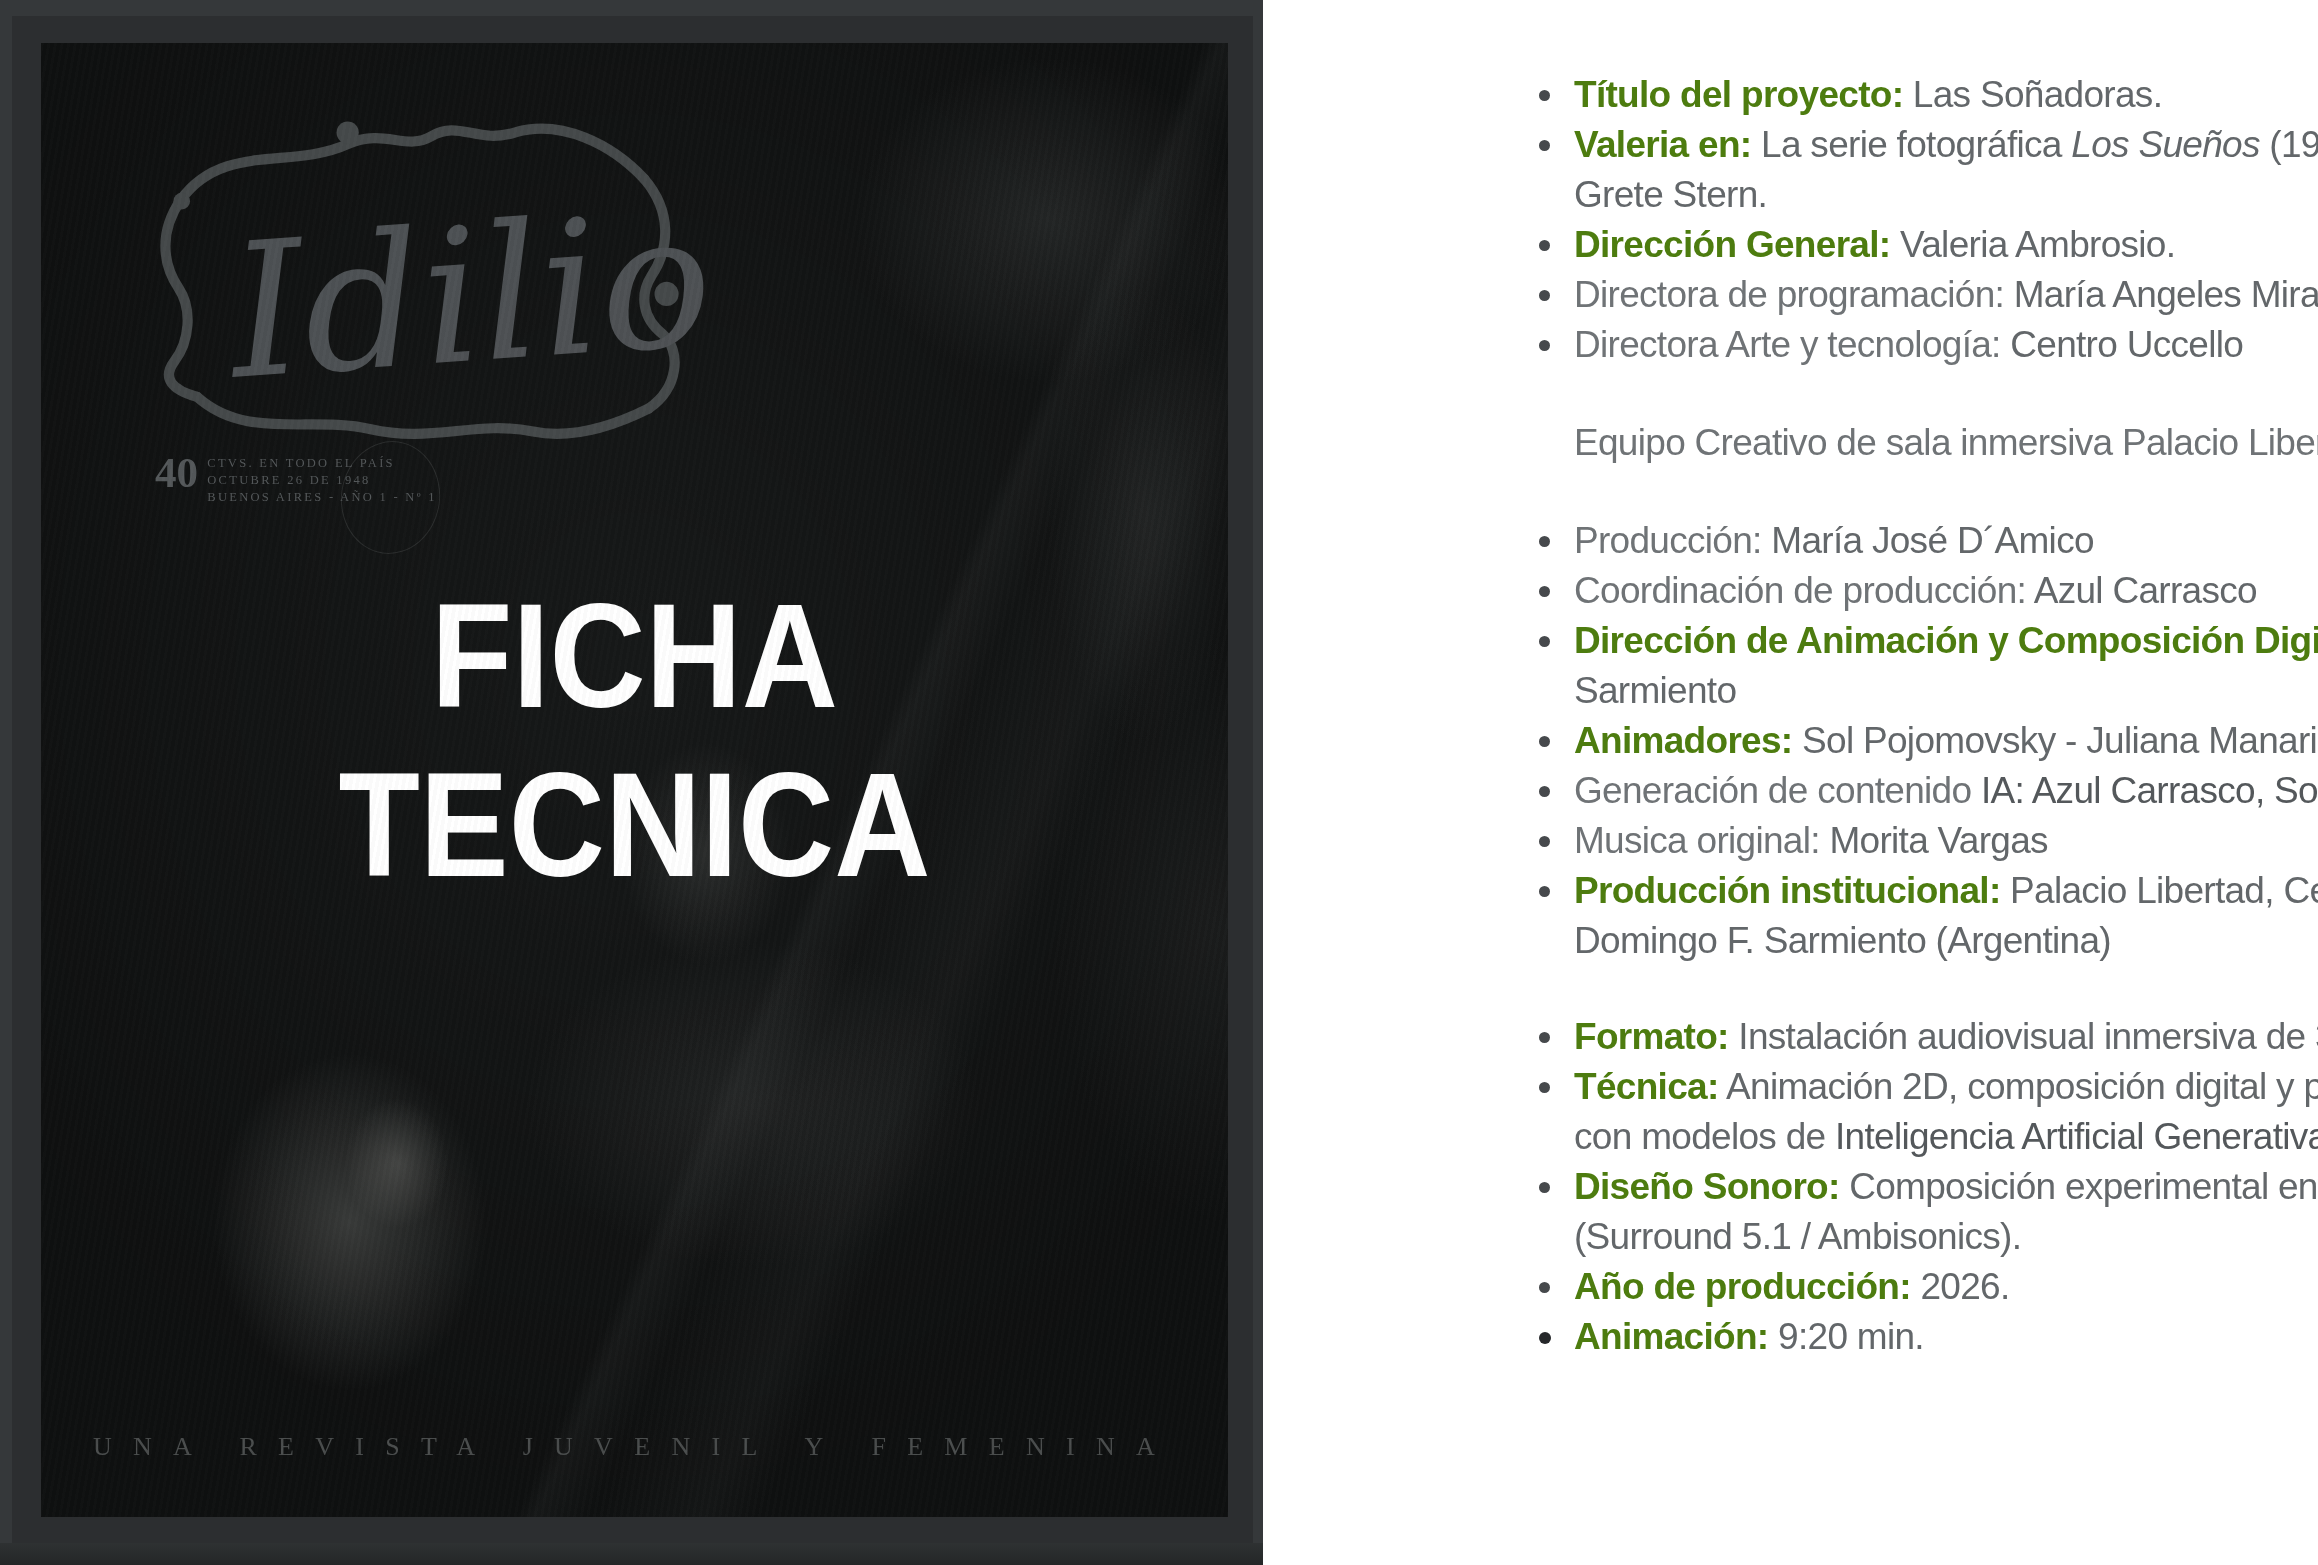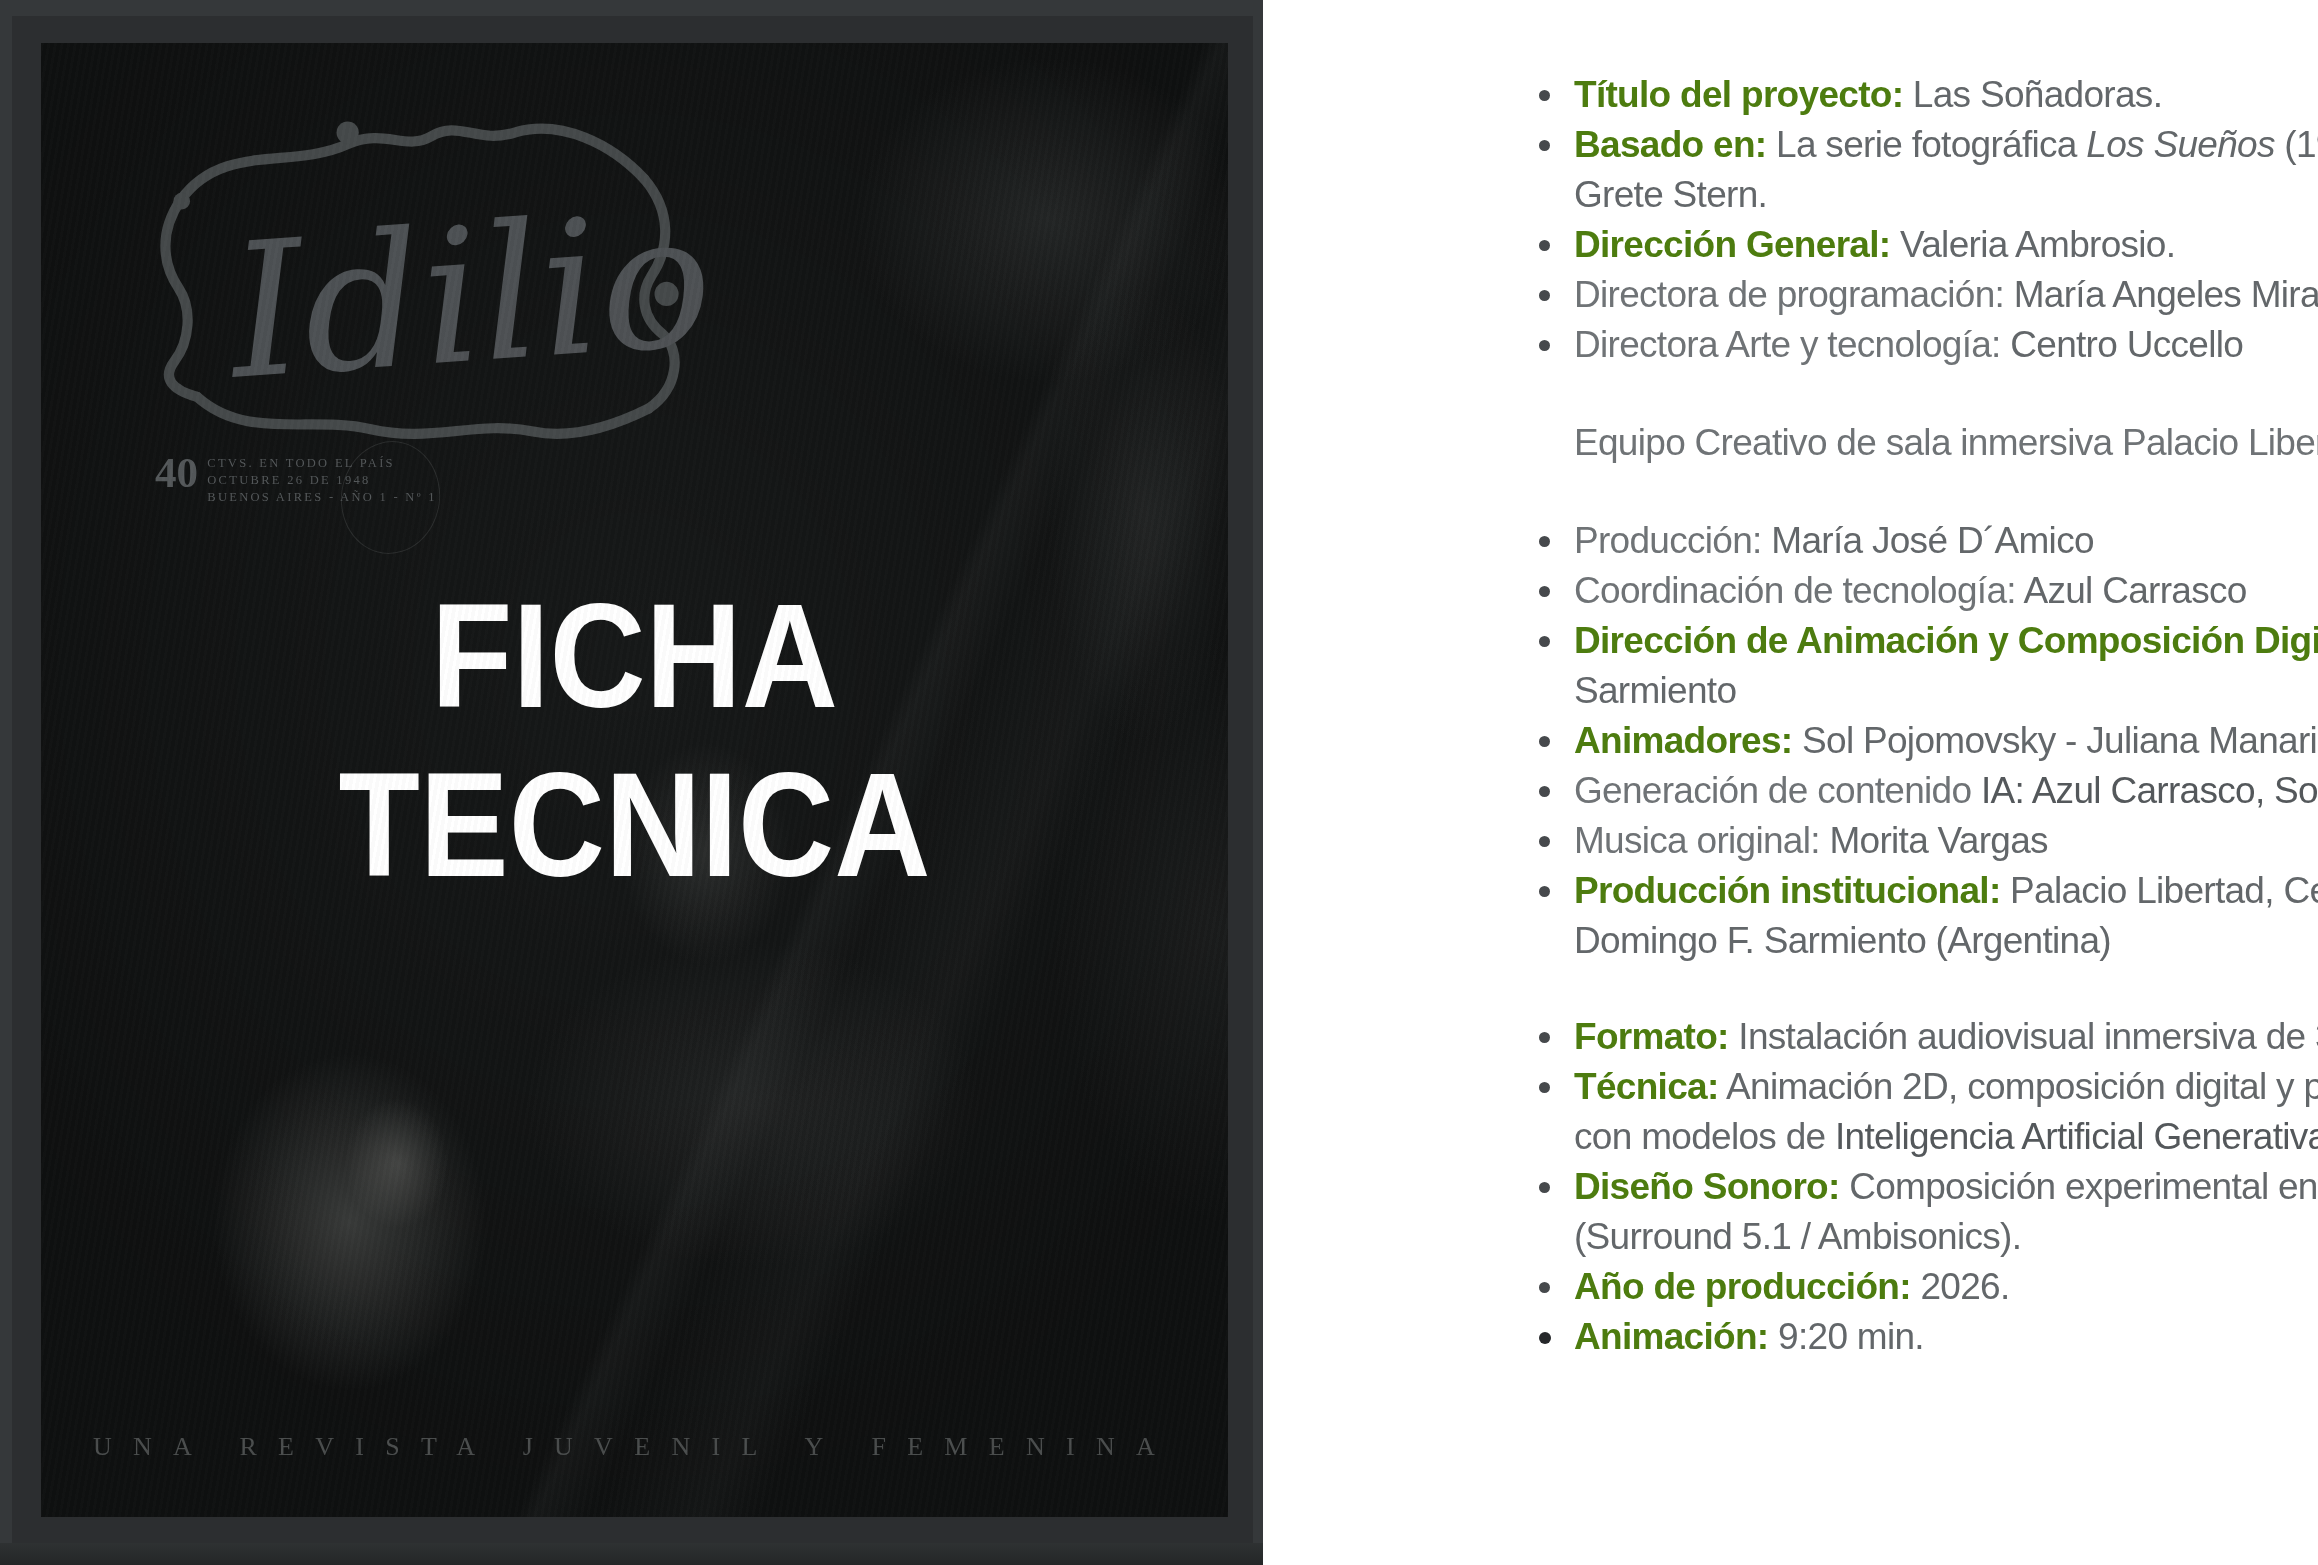--- a/index.html
+++ b/index.html
@@ -110,21 +110,21 @@
       <div class="crd-list">
         <div class="crd-row">
           <span class="dot"></span>
           <div class="crd-lines">
             <div class="crd-line"><span class="seg-b">Título del proyecto:</span><span class="seg-v"> Las Soñadoras.</span></div>
           </div>
         </div>
         <div class="crd-row">
           <span class="dot"></span>
           <div class="crd-lines">
-            <div class="crd-line"><span class="seg-b">Basado en:</span><span class="seg-v"> La serie fotográfica </span><span class="seg-vi">Los Sueños</span><span class="seg-v"> (1948-1951) de</span></div>
+            <div class="crd-line"><span class="seg-b">Valeria en:</span><span class="seg-v"> La serie fotográfica </span><span class="seg-vi">Los Sueños</span><span class="seg-v"> (1948-1951) de</span></div>
             <div class="crd-line"><span class="seg-v">Grete Stern.</span></div>
           </div>
         </div>
         <div class="crd-row">
           <span class="dot"></span>
           <div class="crd-lines">
             <div class="crd-line"><span class="seg-b">Dirección General:</span><span class="seg-v"> Valeria Ambrosio.</span></div>
           </div>
         </div>
         <div class="crd-row">
@@ -144,21 +144,21 @@
       <div class="crd-list">
         <div class="crd-row">
           <span class="dot"></span>
           <div class="crd-lines">
             <div class="crd-line"><span class="seg-l">Producción:</span><span class="seg-v"> María José D´Amico</span></div>
           </div>
         </div>
         <div class="crd-row">
           <span class="dot"></span>
           <div class="crd-lines">
-            <div class="crd-line"><span class="seg-l">Coordinación de tecnología:</span><span class="seg-v"> Azul Carrasco</span></div>
+            <div class="crd-line"><span class="seg-l">Coordinación de producción:</span><span class="seg-v"> Azul Carrasco</span></div>
           </div>
         </div>
         <div class="crd-row">
           <span class="dot"></span>
           <div class="crd-lines">
             <div class="crd-line"><span class="seg-b">Dirección de Animación y Composición Digital:</span></div>
             <div class="crd-line"><span class="seg-v">Sarmiento</span></div>
           </div>
         </div>
         <div class="crd-row">

